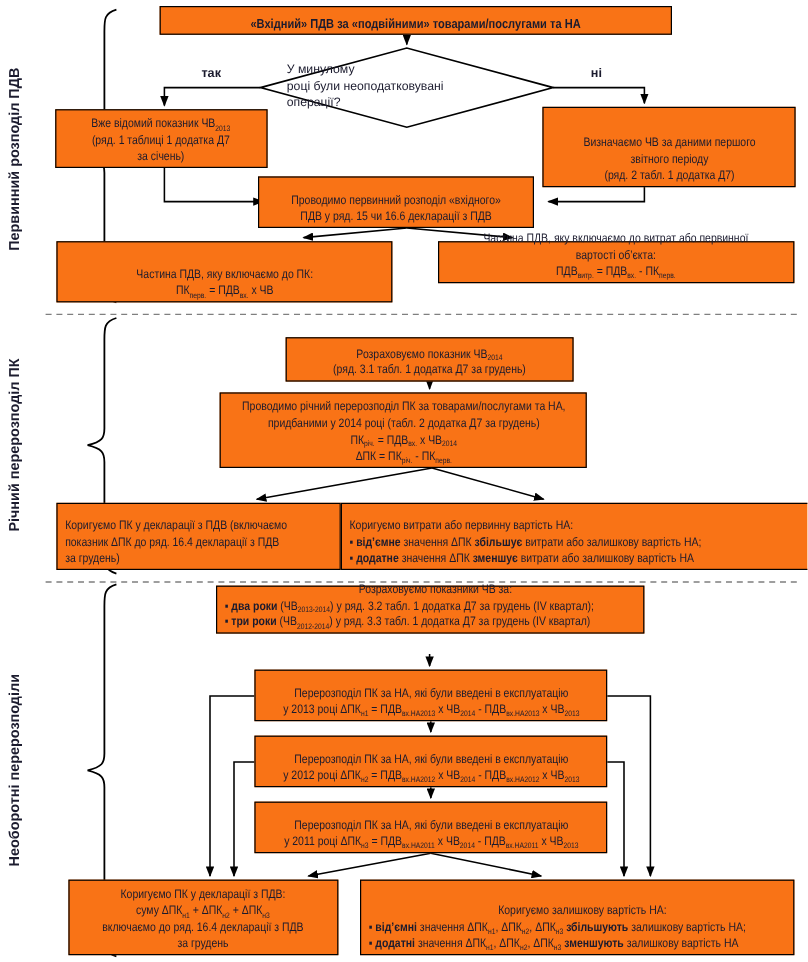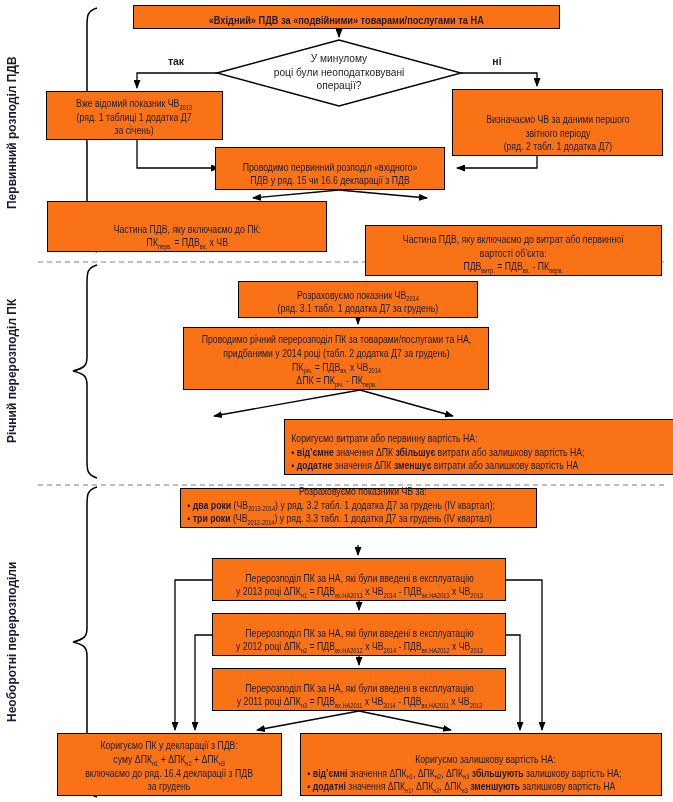--- a/index.html
+++ b/index.html
@@ -25,21 +25,21 @@
   .title{font-weight:bold;font-size:10.8px;}
   .branch-label{
     position:absolute;font-weight:bold;font-size:10.5px;width:36px;text-align:center;
   }
   .vlabel{
     position:absolute;writing-mode:vertical-rl;transform:rotate(180deg);
     display:flex;align-items:center;justify-content:center;
     font-weight:bold;font-size:12px;white-space:nowrap;
   }
   .diamond-text{
-    position:absolute;font-size:10.2px;line-height:1.33;text-align:center;
+    position:absolute;font-size:10.2px;line-height:1.33;text-align:left;
   }
 </style>
 </head>
 <body>
 
 <div id="stage">
 
   <svg id="wires" width="673" height="802" viewBox="0 0 673 802">
     <defs>
       <marker id="arr" markerWidth="9" markerHeight="7" refX="8" refY="3.5" orient="auto" markerUnits="userSpaceOnUse">
@@ -96,29 +96,32 @@
   </div>
   <div class="box" style="left:452px;top:89px;width:211px;height:67px;">
     <div class="sq">Визначаємо ЧВ за даними першого<br>звітного періоду<br>(ряд. 2 табл. 1 додатка Д7)</div>
   </div>
   <div class="box" style="left:215px;top:147px;width:230px;height:43px;">
     <div class="sq">Проводимо первинний розподіл «вхідного»<br>ПДВ у ряд. 15 чи 16.6 декларації з ПДВ</div>
   </div>
   <div class="box" style="left:47px;top:201px;width:280px;height:51px;">
     <div class="sq">Частина ПДВ, яку включаємо до ПК:<br>ПК<sub>перв.</sub> = ПДВ<sub>вх.</sub> х ЧВ</div>
   </div>
-  <div class="box" style="left:365px;top:201px;width:297px;height:51px;margin-top:24px;">
+  <div class="box" style="left:365px;top:201px;width:297px;height:35px;">
     <div class="sq">Частина ПДВ, яку включаємо до витрат або первинної<br>вартості об’єкта:<br>ПДВ<sub>витр.</sub> = ПДВ<sub>вх.</sub> - ПК<sub>перв.</sub></div>
   </div>
 
   <div class="box" style="left:238px;top:281px;width:240px;height:37px;">
     <div class="sq">Розраховуємо показник ЧВ<sub>2014</sub><br>(ряд. 3.1 табл. 1 додатка Д7 за грудень)</div>
   </div>
   <div class="box" style="left:183px;top:327px;width:306px;height:63px;">
     <div class="sq">Проводимо річний перерозподіл ПК за товарами/послугами та НА,<br>придбаними у 2014 році (табл. 2 додатка Д7 за грудень)<br>ПК<sub>річ.</sub> = ПДВ<sub>вх.</sub> х ЧВ<sub>2014</sub><br>ΔПК = ПК<sub>річ.</sub> - ПК<sub>перв.</sub></div>
+  </div>
+  <div class="box left" style="left:47px;top:419px;width:237px;height:56px;">
+    <div class="sq">Коригуємо ПК у декларації з ПДВ (включаємо<br>показник ΔПК до ряд. 16.4 декларації з ПДВ<br>за грудень)</div>
   </div>
   <div class="box left" style="left:284px;top:419px;width:402px;height:56px;">
     <div class="sq">
       <span class="head">Коригуємо витрати або первинну вартість НА:</span>
       <span class="bul">▪ <b>від’ємне</b> значення ΔПК <b>збільшує</b> витрати або залишкову вартість НА;</span>
       <span class="bul">▪ <b>додатне</b> значення ΔПК <b>зменшує</b> витрати або залишкову вартість НА</span>
     </div>
   </div>
 
   <div class="box left" style="left:180px;top:488px;width:357px;height:40px;">

